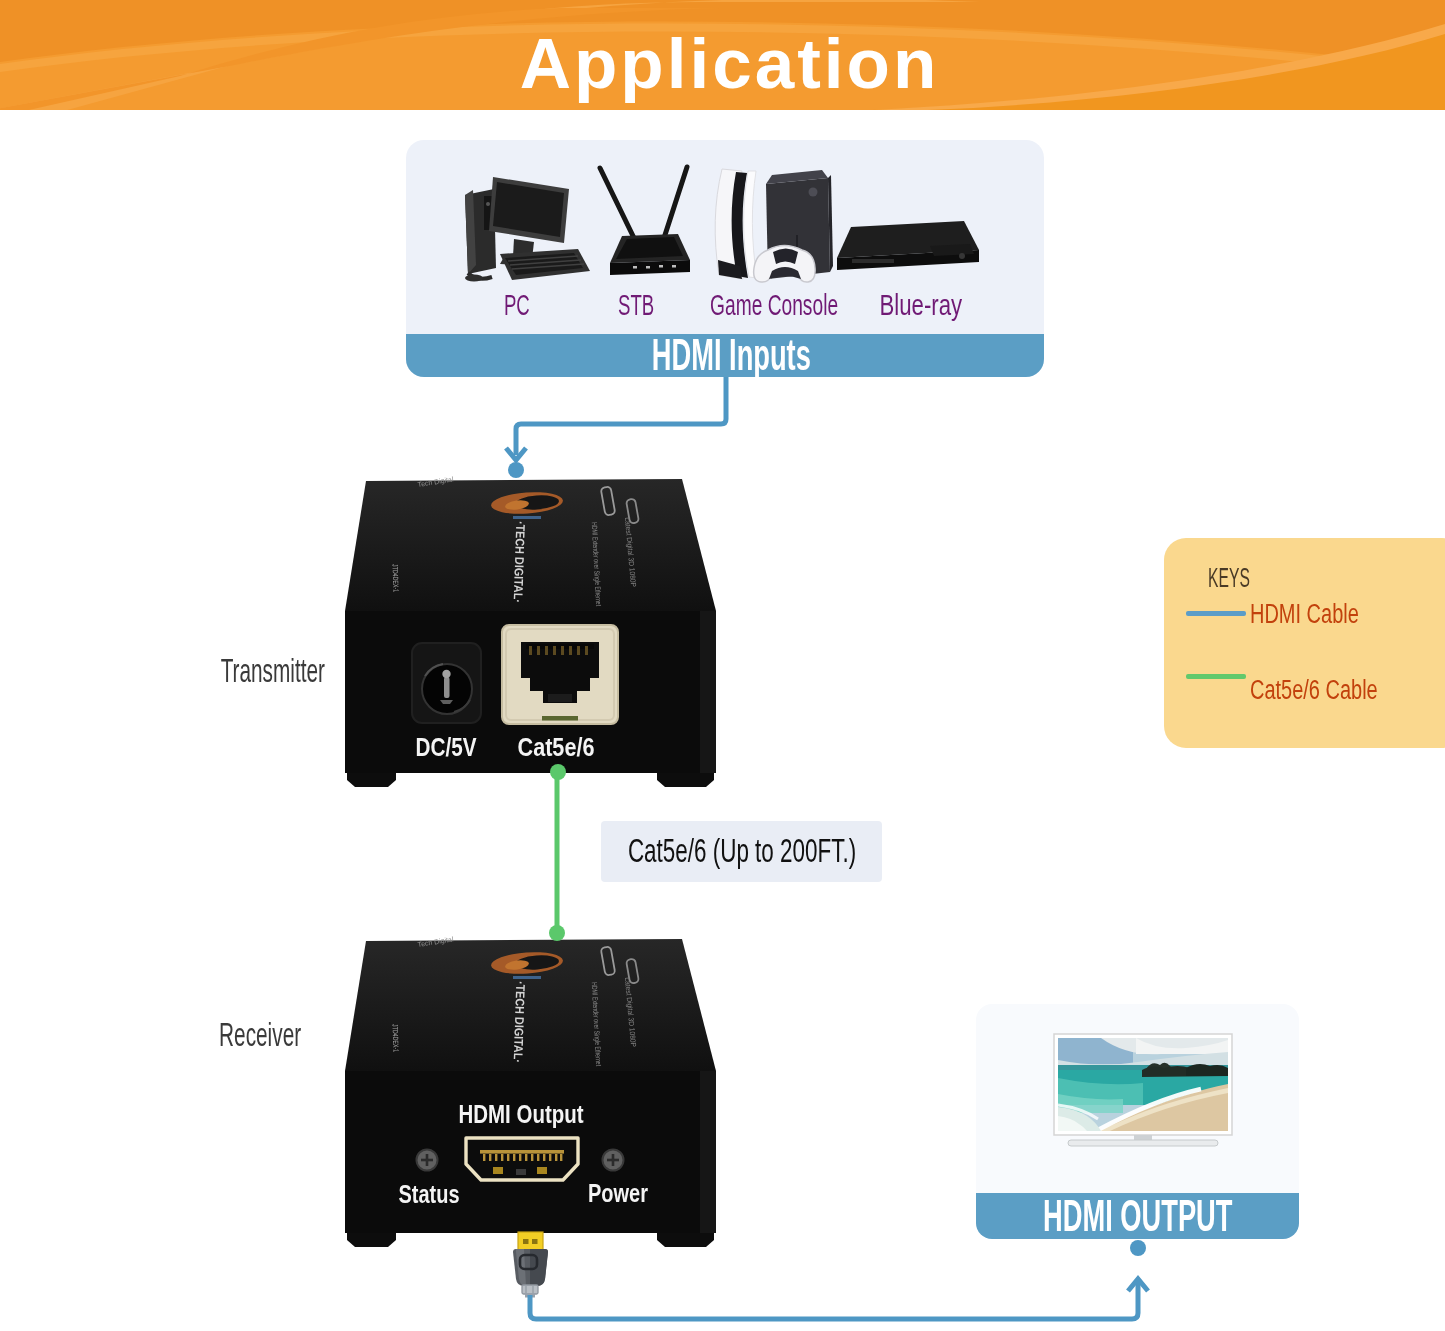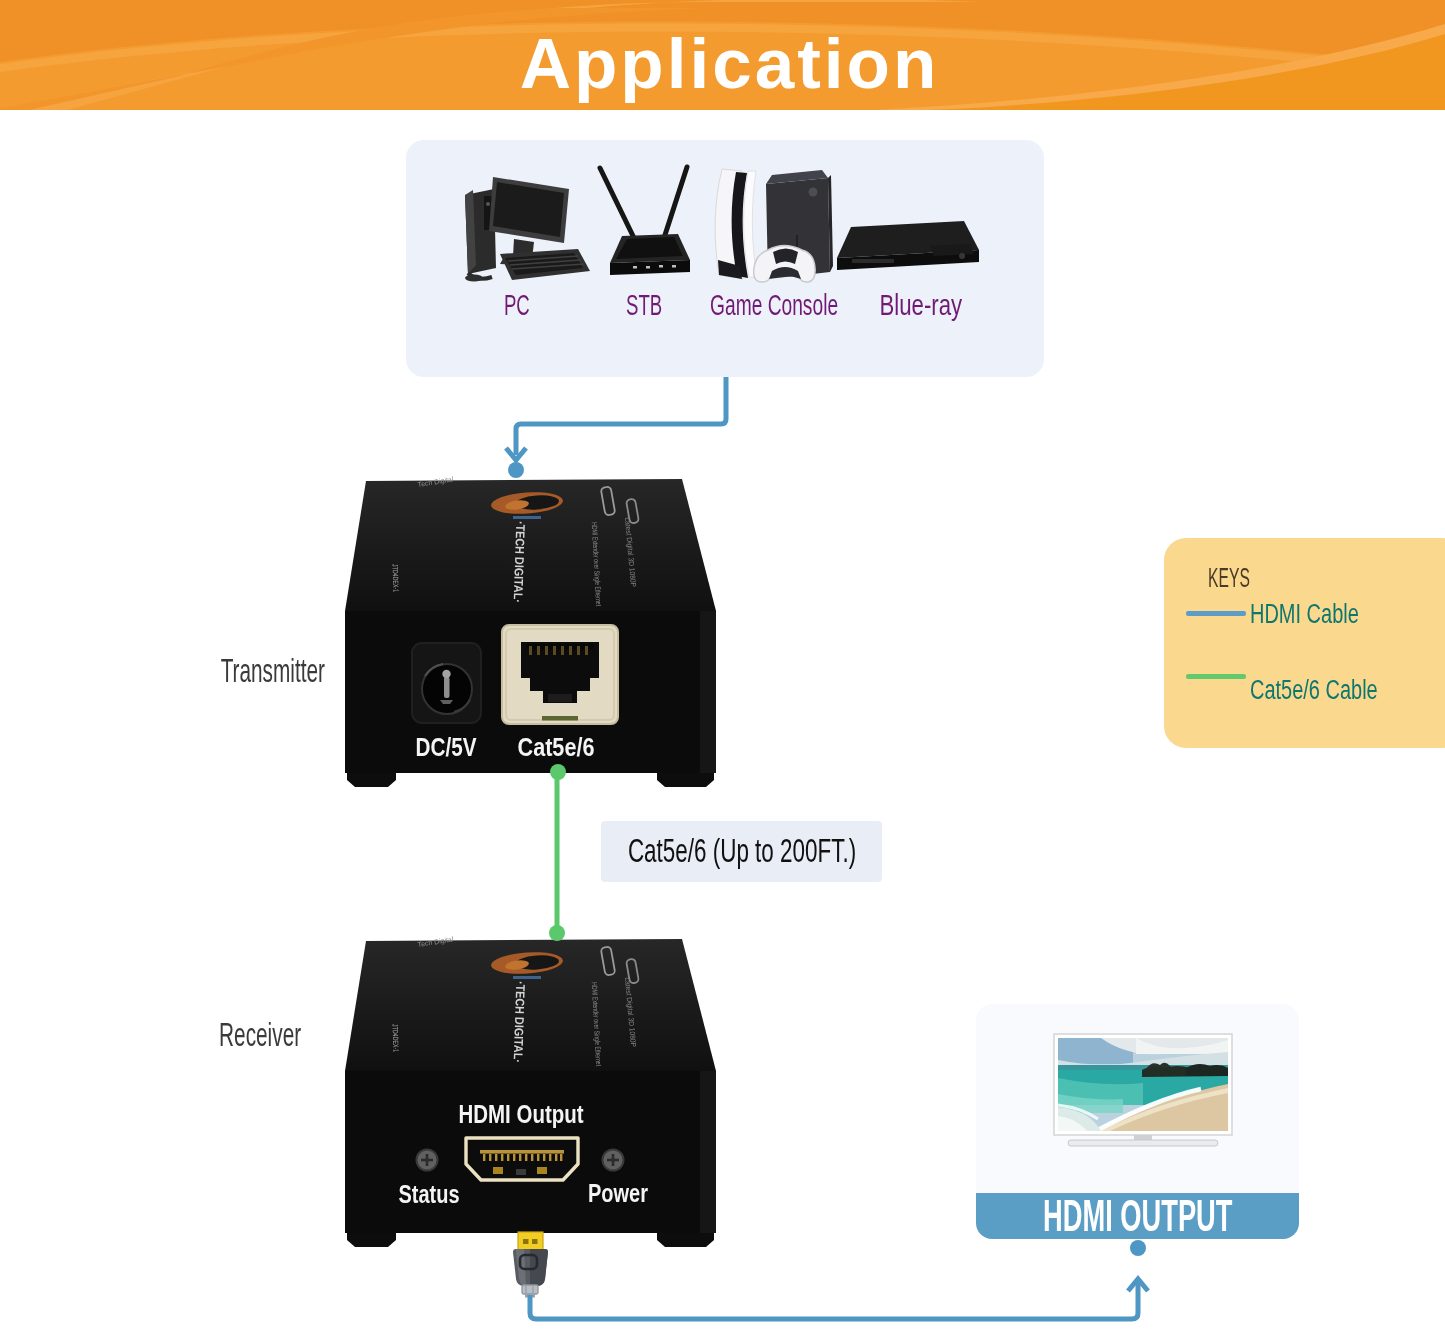--- a/index.html
+++ b/index.html
@@ -15,21 +15,21 @@
   .devlbl{top:148px;color:#701a75;font-size:30px;text-align:center;}
   .devlbl span{display:inline-block;white-space:nowrap;transform:scaleX(0.62);transform-origin:center;}
   
   .sidelbl{color:#3a3a3a;font-size:33px;text-align:center;}
   .sidelbl span{display:inline-block;white-space:nowrap;transform:scaleX(0.63);transform-origin:center;}
   
   #keys{left:1164px;top:538px;width:300px;height:210px;background:#fad88e;border-radius:22px;}
   #keys .ktitle{position:absolute;left:44px;top:24px;font-size:28px;color:#493a26;}
   #keys .ktitle span{display:inline-block;white-space:nowrap;transform:scaleX(0.56);transform-origin:left;}
   .kline{position:absolute;height:5px;border-radius:2px;}
-  .ktext{position:absolute;font-size:27px;color:#0f766e;}
+  .ktext{position:absolute;font-size:27px;color:#c2410c;}
   .ktext span{display:inline-block;white-space:nowrap;transform:scaleX(0.74);transform-origin:left;}
   
   #catlabel{left:601px;top:821px;width:281px;height:61px;background:#e9edf5;border-radius:4px;}
   #catlabel span{position:absolute;left:50%;top:10px;white-space:nowrap;font-size:34px;color:#111;transform:translateX(-50%) scaleX(0.66);}
   
   #dispbox{left:976px;top:1004px;width:323px;height:235px;background:#f8fafd;border-radius:16px;}
   #dispbanner{position:absolute;left:0;bottom:0;width:323px;height:46px;background:#5b9ec5;border-radius:0 0 16px 16px;text-align:center;}
   #dispbanner span{display:inline-block;white-space:nowrap;margin-top:1px;color:#fff;font-weight:bold;font-size:44px;line-height:44px;transform:scaleX(0.62);transform-origin:center;}
   #displbl{position:absolute;left:6px;top:148px;width:323px;text-align:center;font-size:28px;color:#252525;}
   #displbl span{display:inline-block;white-space:nowrap;transform:scaleX(0.73);transform-origin:center;}
@@ -107,23 +107,24 @@
 
       <g>
         <polygon points="445,87 558,81 573,110 431,118" fill="#1e1e1e"></polygon>
         <polygon points="431,118 573,110 573,122 431,130" fill="#0d0d0d"></polygon>
         <polygon points="524,106 564,104 568,114 528,116" fill="#191919"></polygon>
         <rect x="446" y="119" width="42" height="4" fill="#2c2c2c"></rect>
         <circle cx="556" cy="116" r="3" fill="#363636"></circle>
       </g>
     </svg>
     <div class="abs devlbl" style="left:61px;width:100px;"><span>PC</span></div>
-    <div class="abs devlbl" style="left:188px;width:100px;text-decoration:underline;"><span>STB</span></div>
+    <div class="abs devlbl" style="left:180px;width:100px;text-decoration:underline;"><span>STB</span></div>
     <div class="abs devlbl" style="left:268px;width:180px;"><span style="transform:scaleX(0.64)">Game Console</span></div>
     <div class="abs devlbl" style="left:455px;width:120px;"><span style="transform:scaleX(0.74)">Blue-ray</span></div>
+    <div id="devbanner"><span>HDMI Inputs</span></div>
   </div>
 
   <div class="abs sidelbl" style="left:190px;top:652px;width:160px;"><span>Transmitter</span></div>
   <div class="abs sidelbl" style="left:190px;top:1016px;width:140px;"><span>Receiver</span></div>
 
   <svg class="abs" style="left:330px;top:470px;" width="400" height="330" viewBox="0 0 400 330">
     <defs>
       <linearGradient id="topg" x1="0" y1="0" x2="0" y2="1">
         <stop offset="0" stop-color="#272727"></stop>
         <stop offset="1" stop-color="#101010"></stop>

